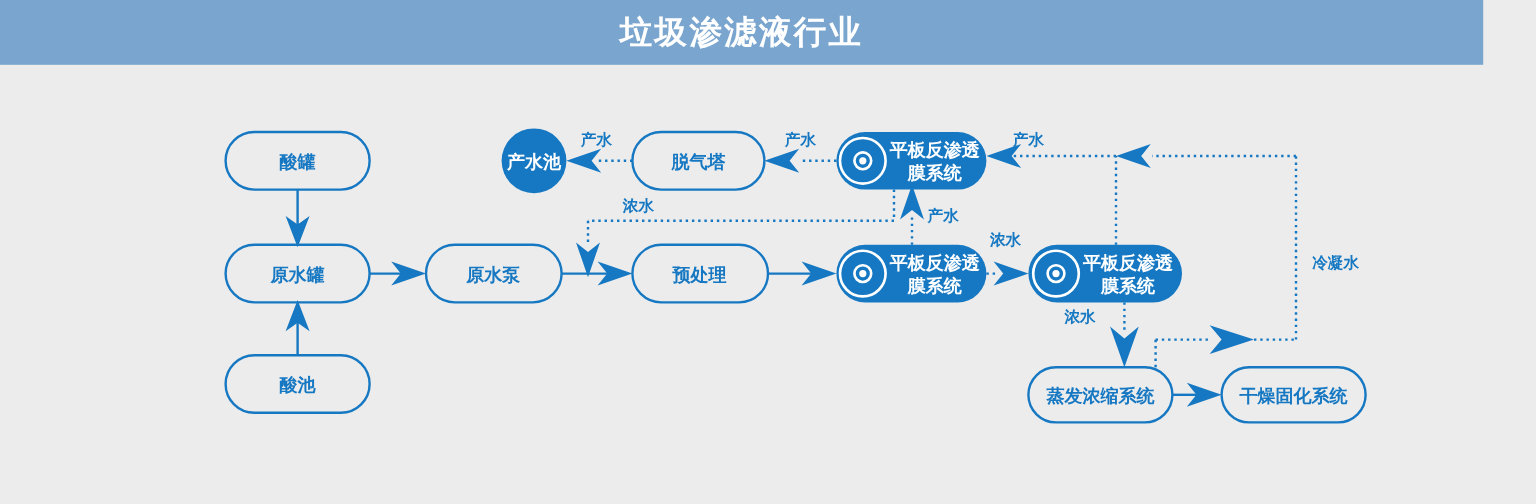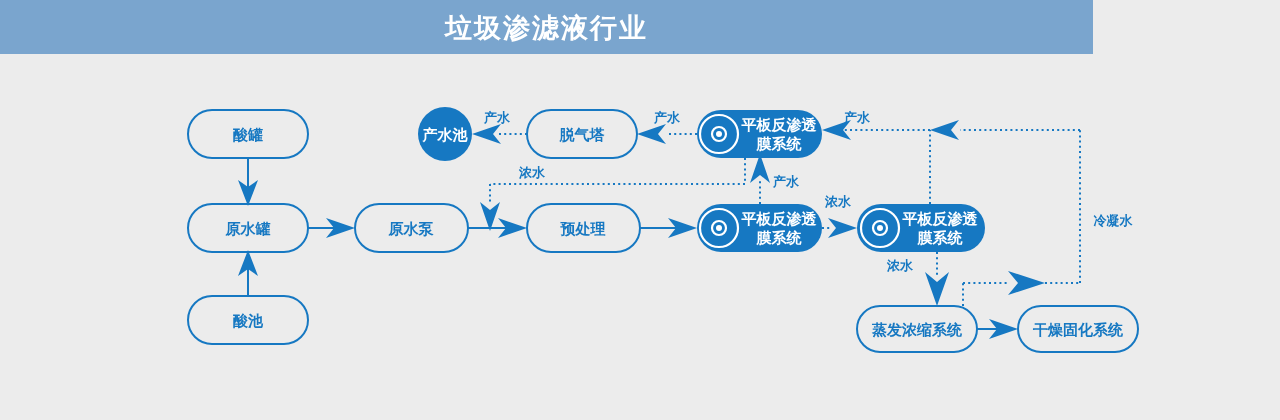--- a/index.html
+++ b/index.html
@@ -13,21 +13,21 @@
   #page {
     position: relative;
     width: 1280px;
     height: 420px;
     background: #ececec;
     overflow: hidden;
   }
   #header-bar {
     position: absolute;
     left: 0; top: 0;
-    width: 1093px;
+    width: 1236px;
     height: 54px;
     background: #7aa5ce;
     display: flex;
     align-items: center;
     justify-content: center;
   }
   #header-title {
     color: #ffffff;
     font-size: 27px;
     font-weight: 700;

